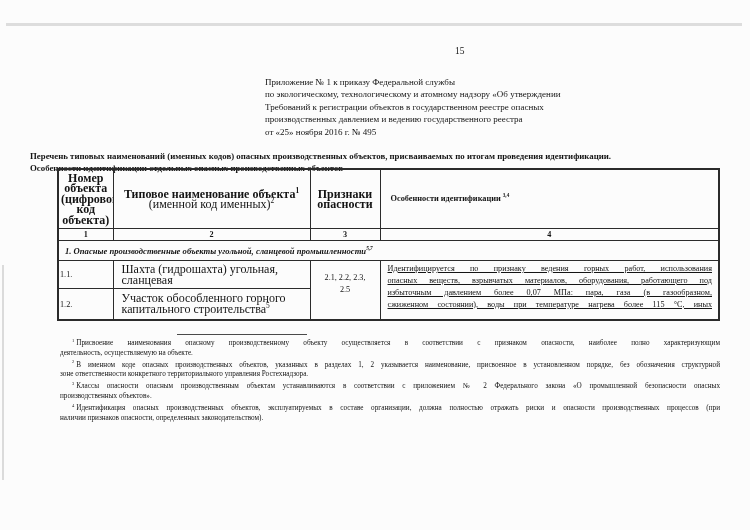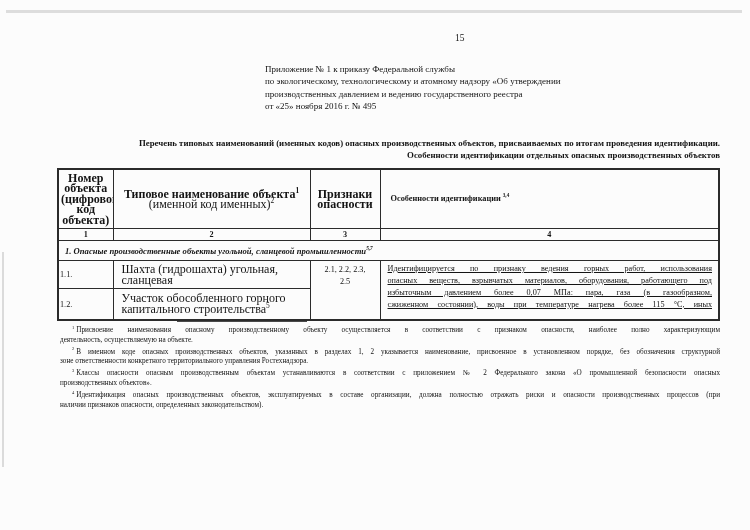--- a/index.html
+++ b/index.html
@@ -1,39 +1,39 @@
 <!DOCTYPE html>
 <html><head>
 <meta charset="utf-8">
 <style>
   html,body{margin:0;padding:0;}
   body{
     position:relative;width:750px;height:530px;overflow:hidden;
     background:#fcfcfc;color:#141414;
     font-family:"Liberation Serif","DejaVu Serif",serif;
   }
-  .abs{position:absolute;}
+  .abs{position:absolute;margin-top:13px;}
   
   .scan-top{left:6px;top:10px;width:736px;height:3px;background:#cdcdcd;opacity:.65;}
   .scan-left{left:2px;top:252px;width:2px;height:215px;background:#d2d2d2;opacity:.8;}
   
   .page-number{left:455px;top:33px;font-size:9.5px;}
   .appendix{left:265px;top:63px;width:420px;font-size:9px;line-height:12.4px;}
-  .doc-title{left:30px;top:137px;width:690px;text-align:right;font-weight:bold;font-size:8.8px;line-height:12px;}
+  .doc-title{left:30px;top:137px;width:690px;text-align:left;font-weight:bold;font-size:8.8px;line-height:12px;}
   
   table.opo{position:absolute;left:57px;top:168px;width:661px;border-collapse:collapse;border:2px solid #2b2b2b;table-layout:fixed;}
   table.opo td{border:1px solid #2b2b2b;overflow:hidden;}
   .h-cell{font-weight:bold;text-align:center;vertical-align:middle;font-size:12px;line-height:10.5px;padding:2px;height:54px;}
   .h-sub{font-weight:normal;}
   .h-col4{text-align:left;padding-left:10px;font-size:8.3px;}
   .idx-cell{height:11px;font-weight:bold;text-align:center;font-size:8.2px;line-height:10px;padding:0;}
   .section-td{height:17px;font-weight:bold;font-style:italic;font-size:8.6px;padding:1px 4px 1px 6px;vertical-align:middle;}
   .num-cell{text-align:left;font-size:8.2px;vertical-align:middle;}
   .name-cell{padding:1px 4px 1px 8px;font-size:12px;line-height:11px;vertical-align:middle;}
-  .hazard-cell{vertical-align:top;text-align:center;font-size:8.2px;line-height:12px;padding-top:3px;}
+  .hazard-cell{vertical-align:top;text-align:center;font-size:8.2px;line-height:12px;padding-top:11px;}
   .ident-cell{vertical-align:top;padding:2px 6px 8px 7px;text-decoration:underline;}
   .id-line{font-size:8.2px;line-height:11.9px;text-align:justify;text-align-last:justify;}
   .r1{height:25px;}
   .r2{height:27px;}
   
   .fn-rule{left:177px;top:321px;width:130px;height:1px;background:#4a4a4a;}
   .footnotes{left:60px;top:326px;width:660px;}
   .fn{margin-bottom:2.5px;}
   .fn-line{font-size:7.2px;line-height:9.6px;}
   .jl{text-align:justify;text-align-last:justify;}
@@ -46,20 +46,21 @@
 <body>
 
 <div class="abs scan-top"></div>
 <div class="abs scan-left"></div>
 
 <div class="abs page-number">15</div>
 
 <div class="abs appendix">
   <div class="apx-line">Приложение № 1 к приказу Федеральной службы</div>
   <div class="apx-line">по экологическому, технологическому и атомному надзору «Об утверждении</div>
+  <div class="apx-line">Требований к регистрации объектов в государственном реестре опасных</div>
   <div class="apx-line">производственных давлением и ведению государственного реестра</div>
   <div class="apx-line">от «25» ноября 2016 г. № 495</div>
 </div>
 
 <div class="abs doc-title">
   <div>Перечень типовых наименований (именных кодов) опасных производственных объектов, присваиваемых по итогам проведения идентификации.</div>
   <div>Особенности идентификации отдельных опасных производственных объектов</div>
 </div>
 
 <table class="opo">

